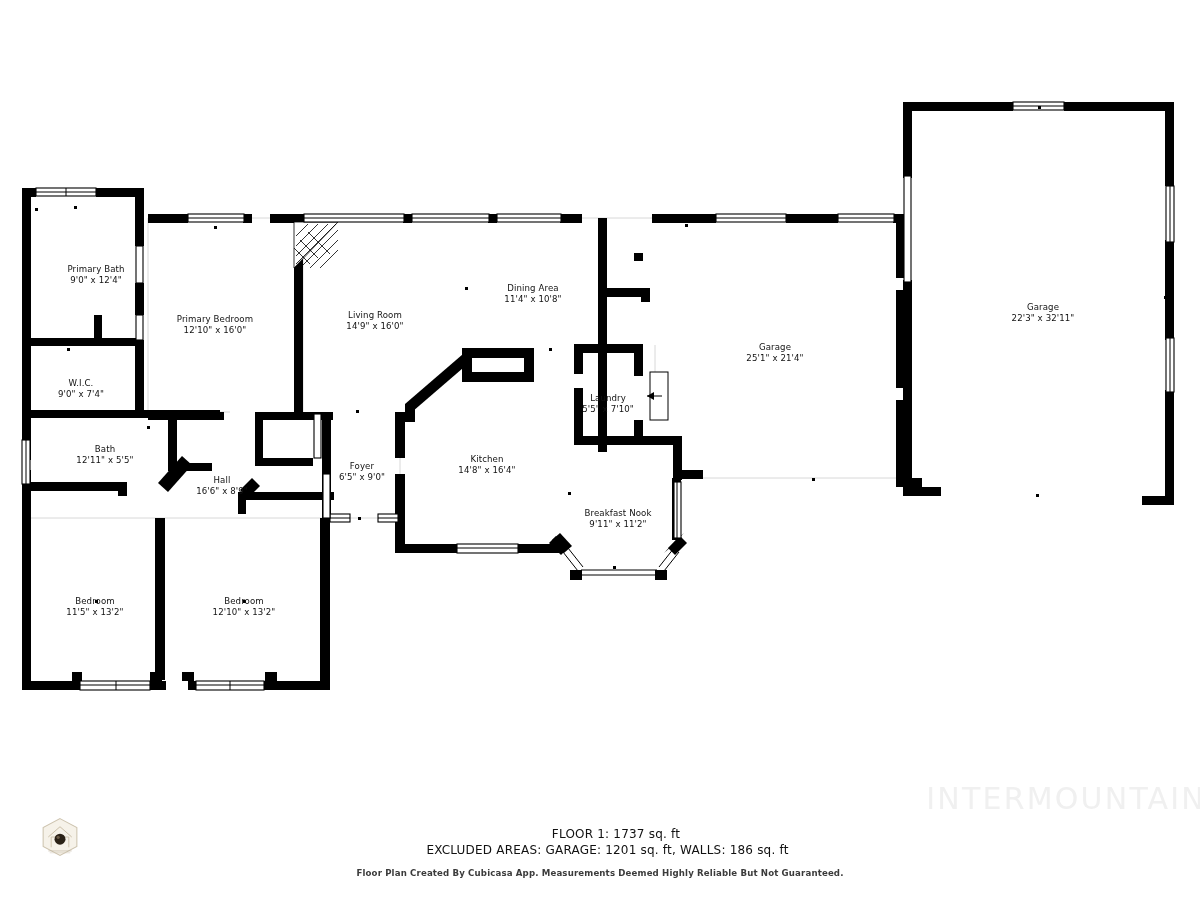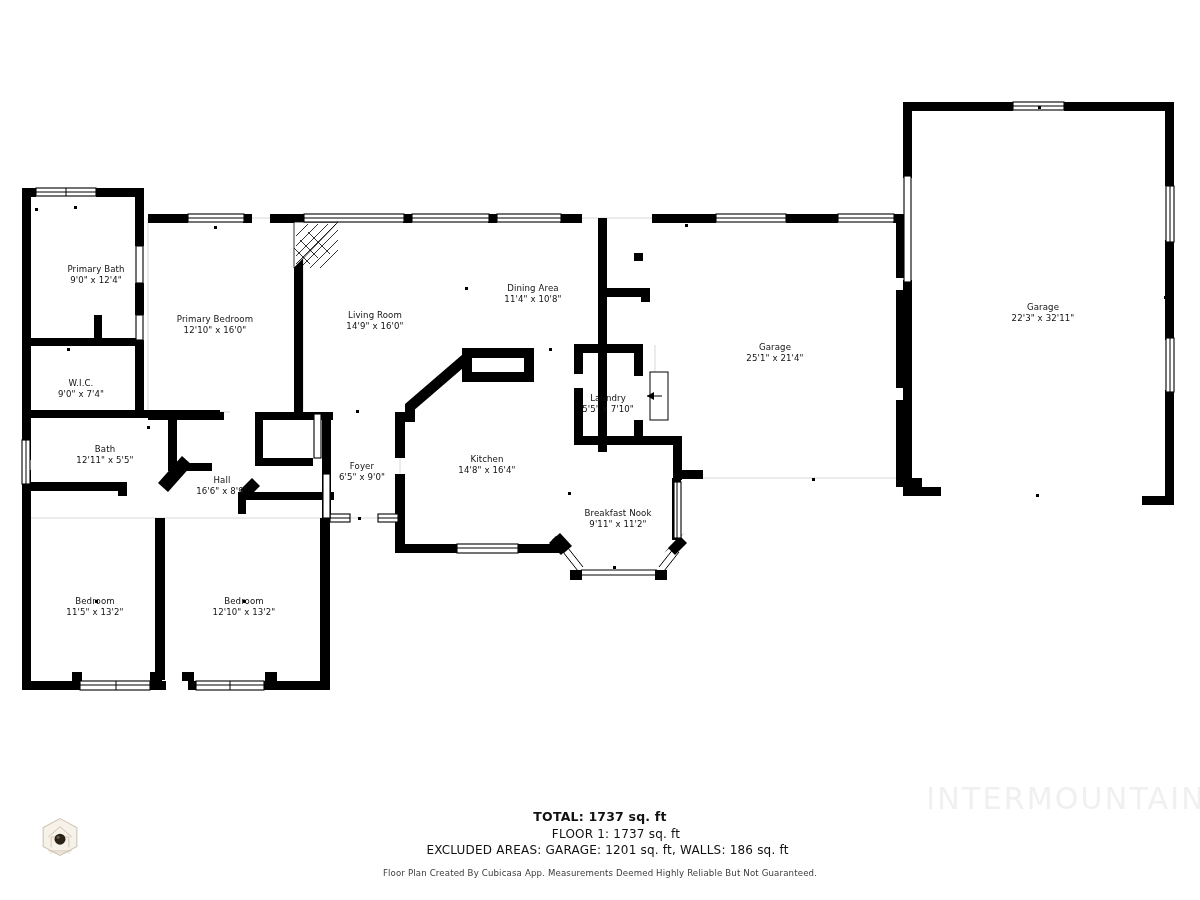--- a/index.html
+++ b/index.html
@@ -30,21 +30,21 @@
 
   
   .footer{
     position:absolute;left:0;right:0;bottom:22px;
     text-align:center;
     font-family:"DejaVu Sans","Liberation Sans",sans-serif;
   }
   .f-total{font-size:12.5px;font-weight:bold;color:#111;line-height:1.35;letter-spacing:.2px;}
   .f-floor{font-size:12px;color:#111;line-height:1.35;letter-spacing:.2px;padding-left:32px;}
   .f-excl{font-size:12px;color:#111;line-height:1.4;letter-spacing:.2px;margin-left:15px;}
-  .f-disc{font-size:8.6px;color:#3b3b3b;margin-top:9px;letter-spacing:.15px;}
+  .f-disc{font-size:8.6px;color:#3b3b3b;margin-top:9px;letter-spacing:.15px;font-weight:bold;}
 
   
   .watermark{
     position:absolute;right:-6px;bottom:84px;
     font-size:30px;letter-spacing:2.2px;
     color:#f0f0f0;
     font-family:"DejaVu Sans","Liberation Sans",sans-serif;
     white-space:nowrap;
     user-select:none;
   }
@@ -401,19 +401,18 @@
     <polygon points="30,5 53,17 53,43 30,55 7,43 7,17" fill="#f6f2e9" stroke="#cdc3ae" stroke-width="1.4"></polygon>
     <polyline points="14,30 30,16 46,30" fill="none" stroke="#c8bda6" stroke-width="1.3"></polyline>
     <polyline points="18,44 18,30 42,30 42,44" fill="none" stroke="#c8bda6" stroke-width="1.1"></polyline>
     <circle cx="30" cy="33" r="7.5" fill="#2b2217"></circle>
     <circle cx="27.5" cy="30.5" r="2.2" fill="#6a5b48"></circle>
     <line x1="14" y1="49" x2="46" y2="49" stroke="#bdb19a" stroke-width="0.8"></line>
     <line x1="16" y1="51.5" x2="44" y2="51.5" stroke="#cfc5b2" stroke-width="0.7"></line>
   </svg>
 
   <div class="footer">
-    <div class="f-total">TOTAL: 1737 sq. ft</div>
     <div class="f-floor">FLOOR 1: 1737 sq. ft</div>
     <div class="f-excl">EXCLUDED AREAS: GARAGE: 1201 sq. ft, WALLS: 186 sq. ft</div>
     <div class="f-disc">Floor Plan Created By Cubicasa App. Measurements Deemed Highly Reliable But Not Guaranteed.</div>
   </div>
 
 </div>
 
 </body></html>

